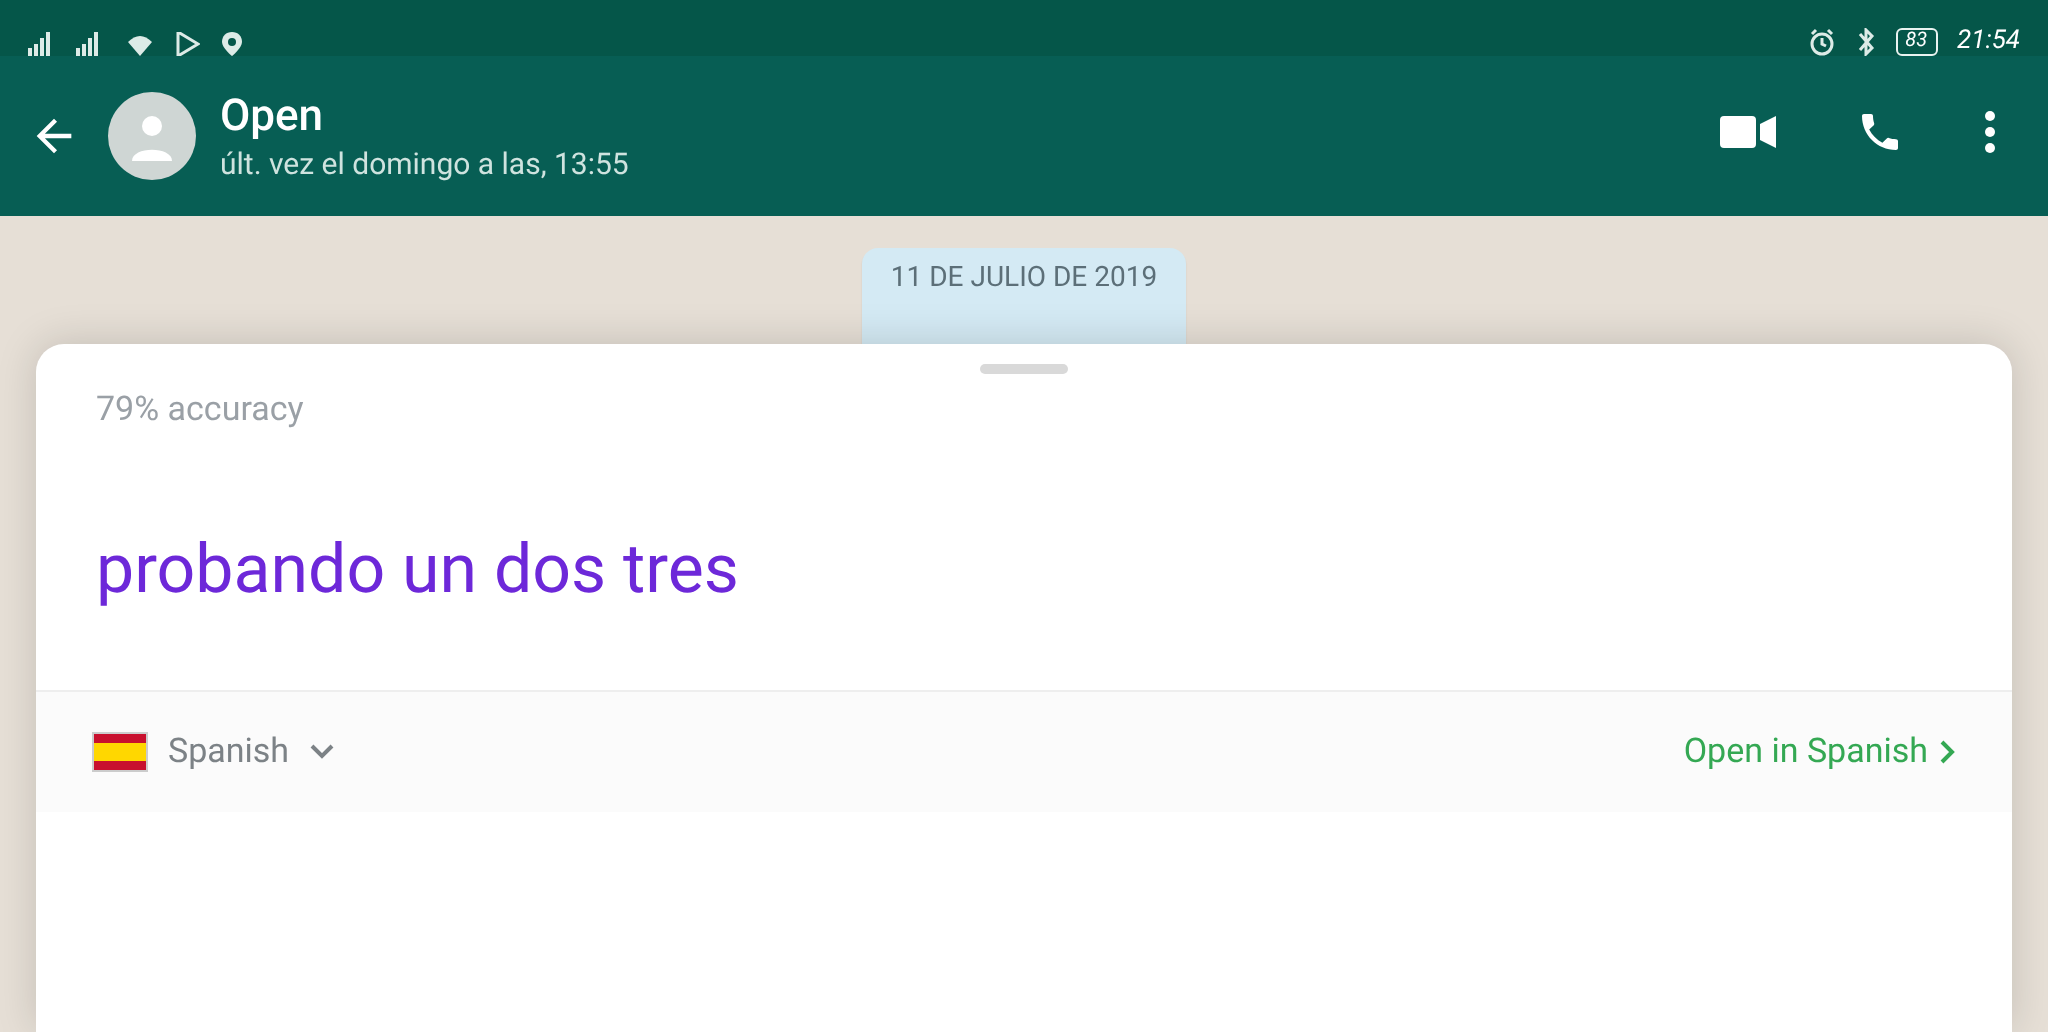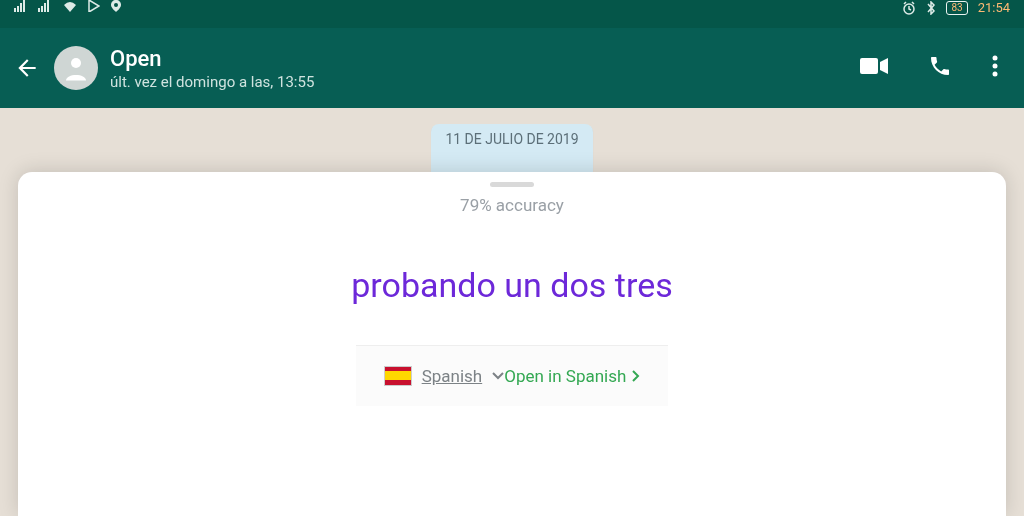--- a/index.html
+++ b/index.html
@@ -3,26 +3,27 @@
 <meta charset="utf-8">
 <style>
   * { box-sizing: border-box; margin: 0; padding: 0; }
   html, body { width: 1024px; height: 516px; overflow: hidden; font-family: -apple-system, Roboto, "Segoe UI", Arial, sans-serif; }
   body { background: #E6DFD6; position: relative; }
 
   
   .statusbar {
     height: 28px;
     background: #055649;
-    color: #fdba74;
+    color: #ffffff;
     display: flex;
-    align-items: flex-start;
+    align-items: flex-end;
     justify-content: space-between;
     padding: 0 14px;
     font-size: 13px;
+    font-style: italic;
   }
   .sb-left, .sb-right { display: flex; align-items: center; gap: 10px; }
   .sb-left svg, .sb-right svg { opacity: .95; }
   .batt {
     display: inline-flex; align-items: center; gap: 2px;
     border: 1.5px solid #e9f3f0; border-radius: 3px;
     padding: 1px 4px; font-size: 10px; line-height: 10px;
   }
 
   
@@ -66,21 +67,21 @@
   
   .sheet {
     position: absolute;
     left: 18px; right: 18px;
     top: 172px;
     bottom: 0;
     background: #fff;
     border-radius: 14px 14px 0 0;
     box-shadow: 0 -1px 20px rgba(0,0,0,.15);
     overflow: hidden;
-    display:flex; flex-direction: column; align-items: center;
+    display:flex; flex-direction: column;
   }
   .handle {
     width: 44px; height: 5px; border-radius: 3px;
     background: #d9d9d9;
     margin: 10px auto 4px;
   }
   .accuracy {
     color: #9aa0a6;
     font-size: 17px;
     padding: 4px 30px 0;
@@ -94,21 +95,21 @@
   .sheet-bottom {
     border-top: 1px solid #eeeeee;
     display:flex;
     align-items:center;
     justify-content: space-between;
     padding: 20px 28px;
     background: #fbfbfb;
   }
   .lang {
     display:flex; align-items:center; gap: 10px;
-    color: #7c8286; font-size: 17px; text-decoration: underline;
+    color: #7c8286; font-size: 17px;
   }
   .flag {
     width: 28px; height: 20px;
     background: linear-gradient(to bottom, #C8102E 0%, #C8102E 25%, #FFD700 25%, #FFD700 75%, #C8102E 75%, #C8102E 100%);
     border: 1px solid #ccc;
   }
   .openin {
     color: #34A853;
     font-size: 17px;
     display:flex; align-items:center; gap:6px;

